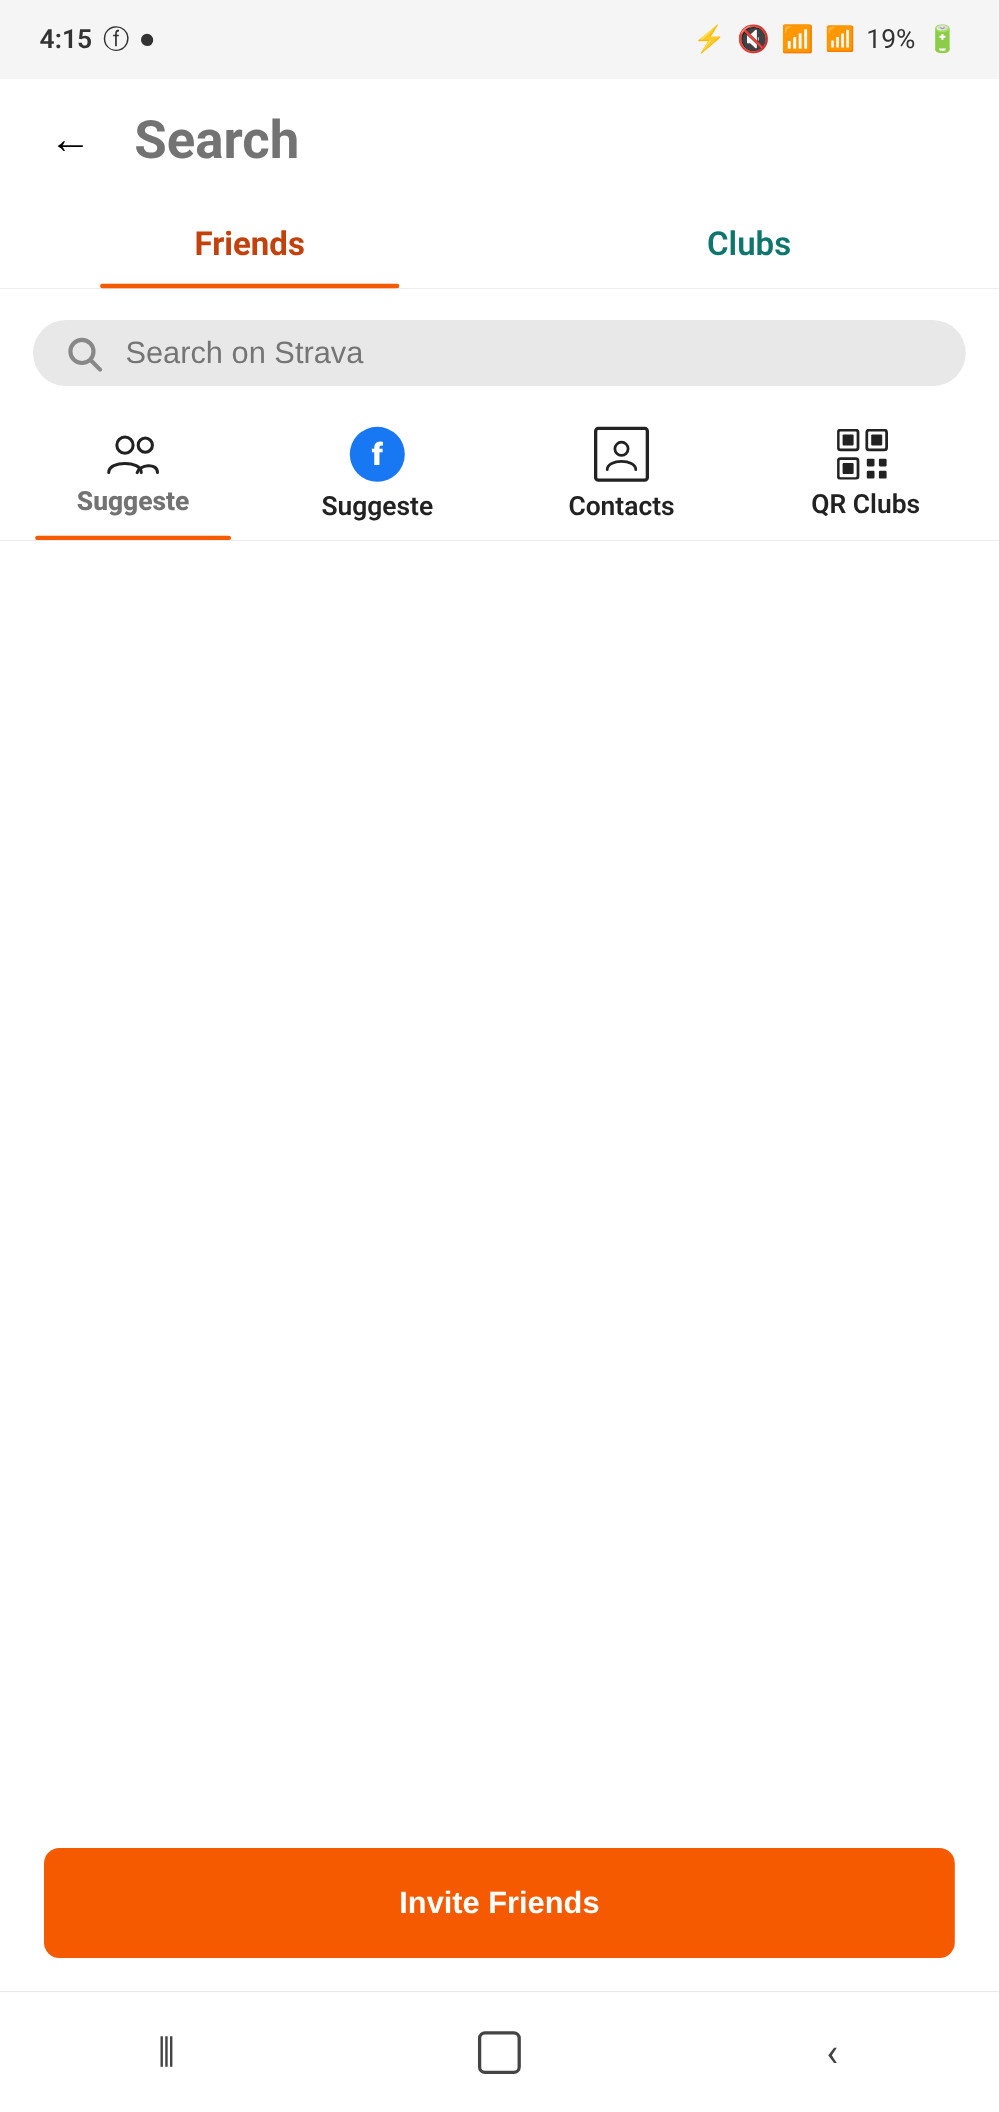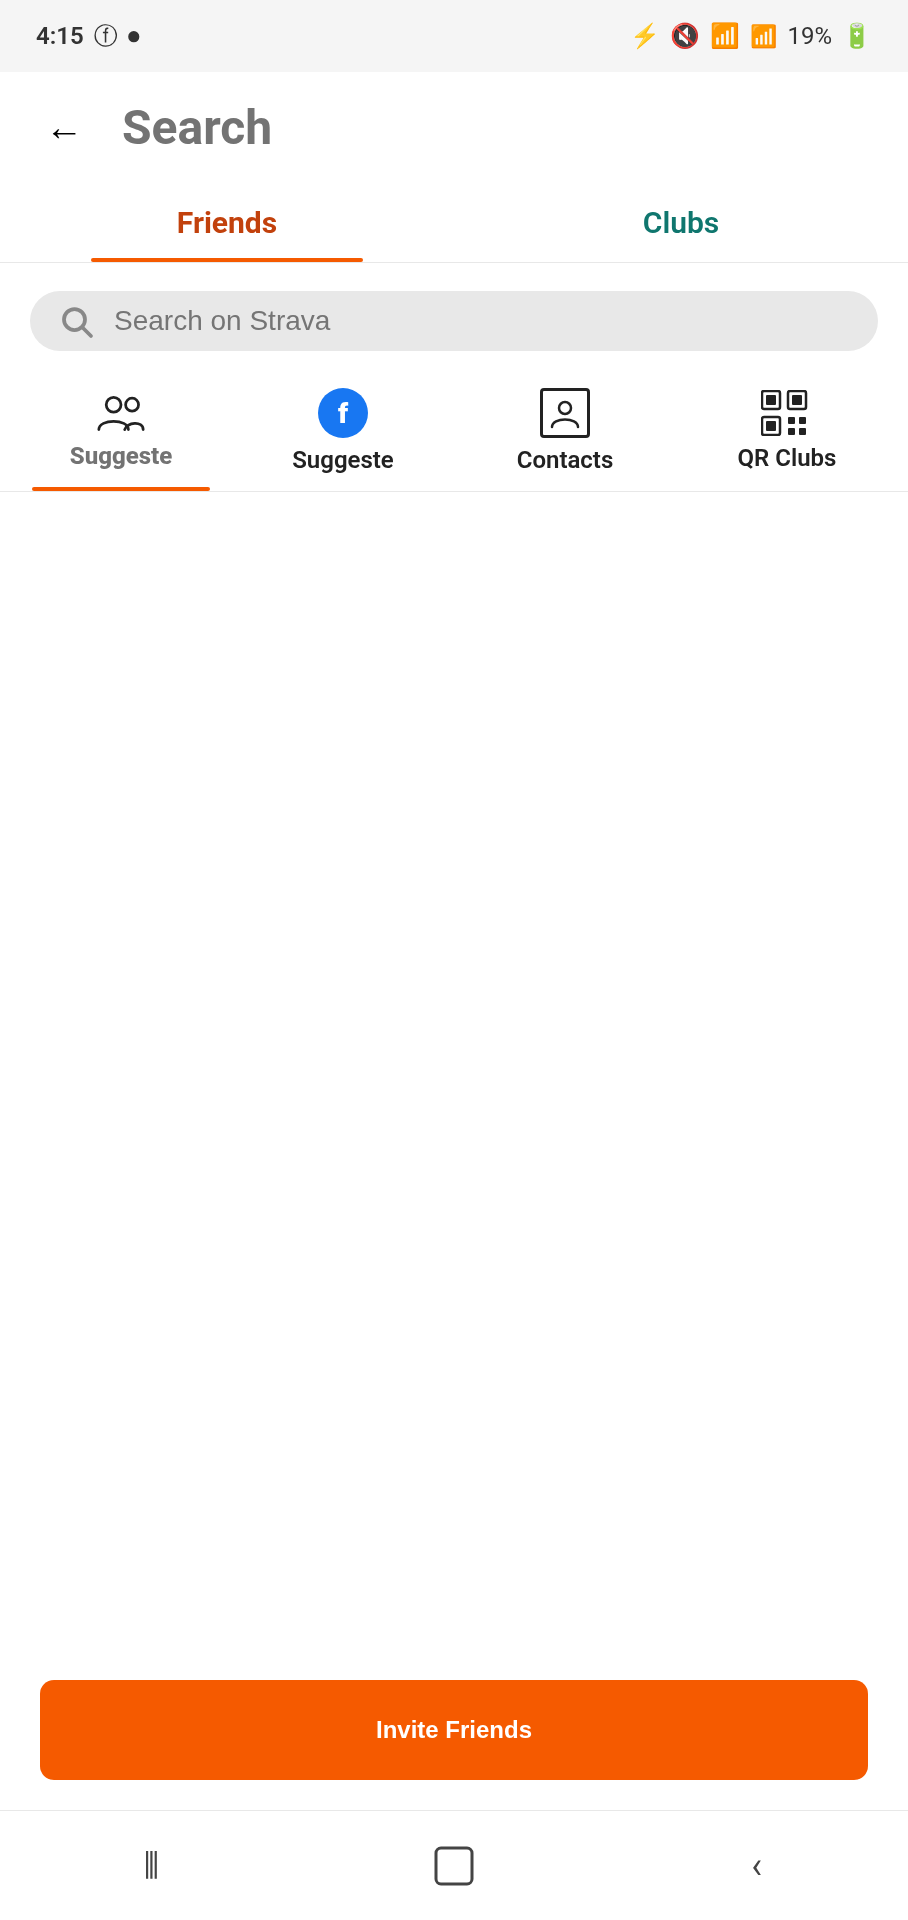--- a/index.html
+++ b/index.html
@@ -218,21 +218,21 @@
       padding: 28px 40px 30px;
       background: #fff;
     }
     .invite-btn {
       width: 100%;
       height: 100px;
       background: #f55a00;
       border: none;
       border-radius: 14px;
       color: #fff;
-      font-size: 24px;
+      font-size: 28px;
       font-weight: 700;
       cursor: pointer;
       display: flex;
       align-items: center;
       justify-content: center;
     }
 
     
     .bottom-nav {
       height: 110px;

